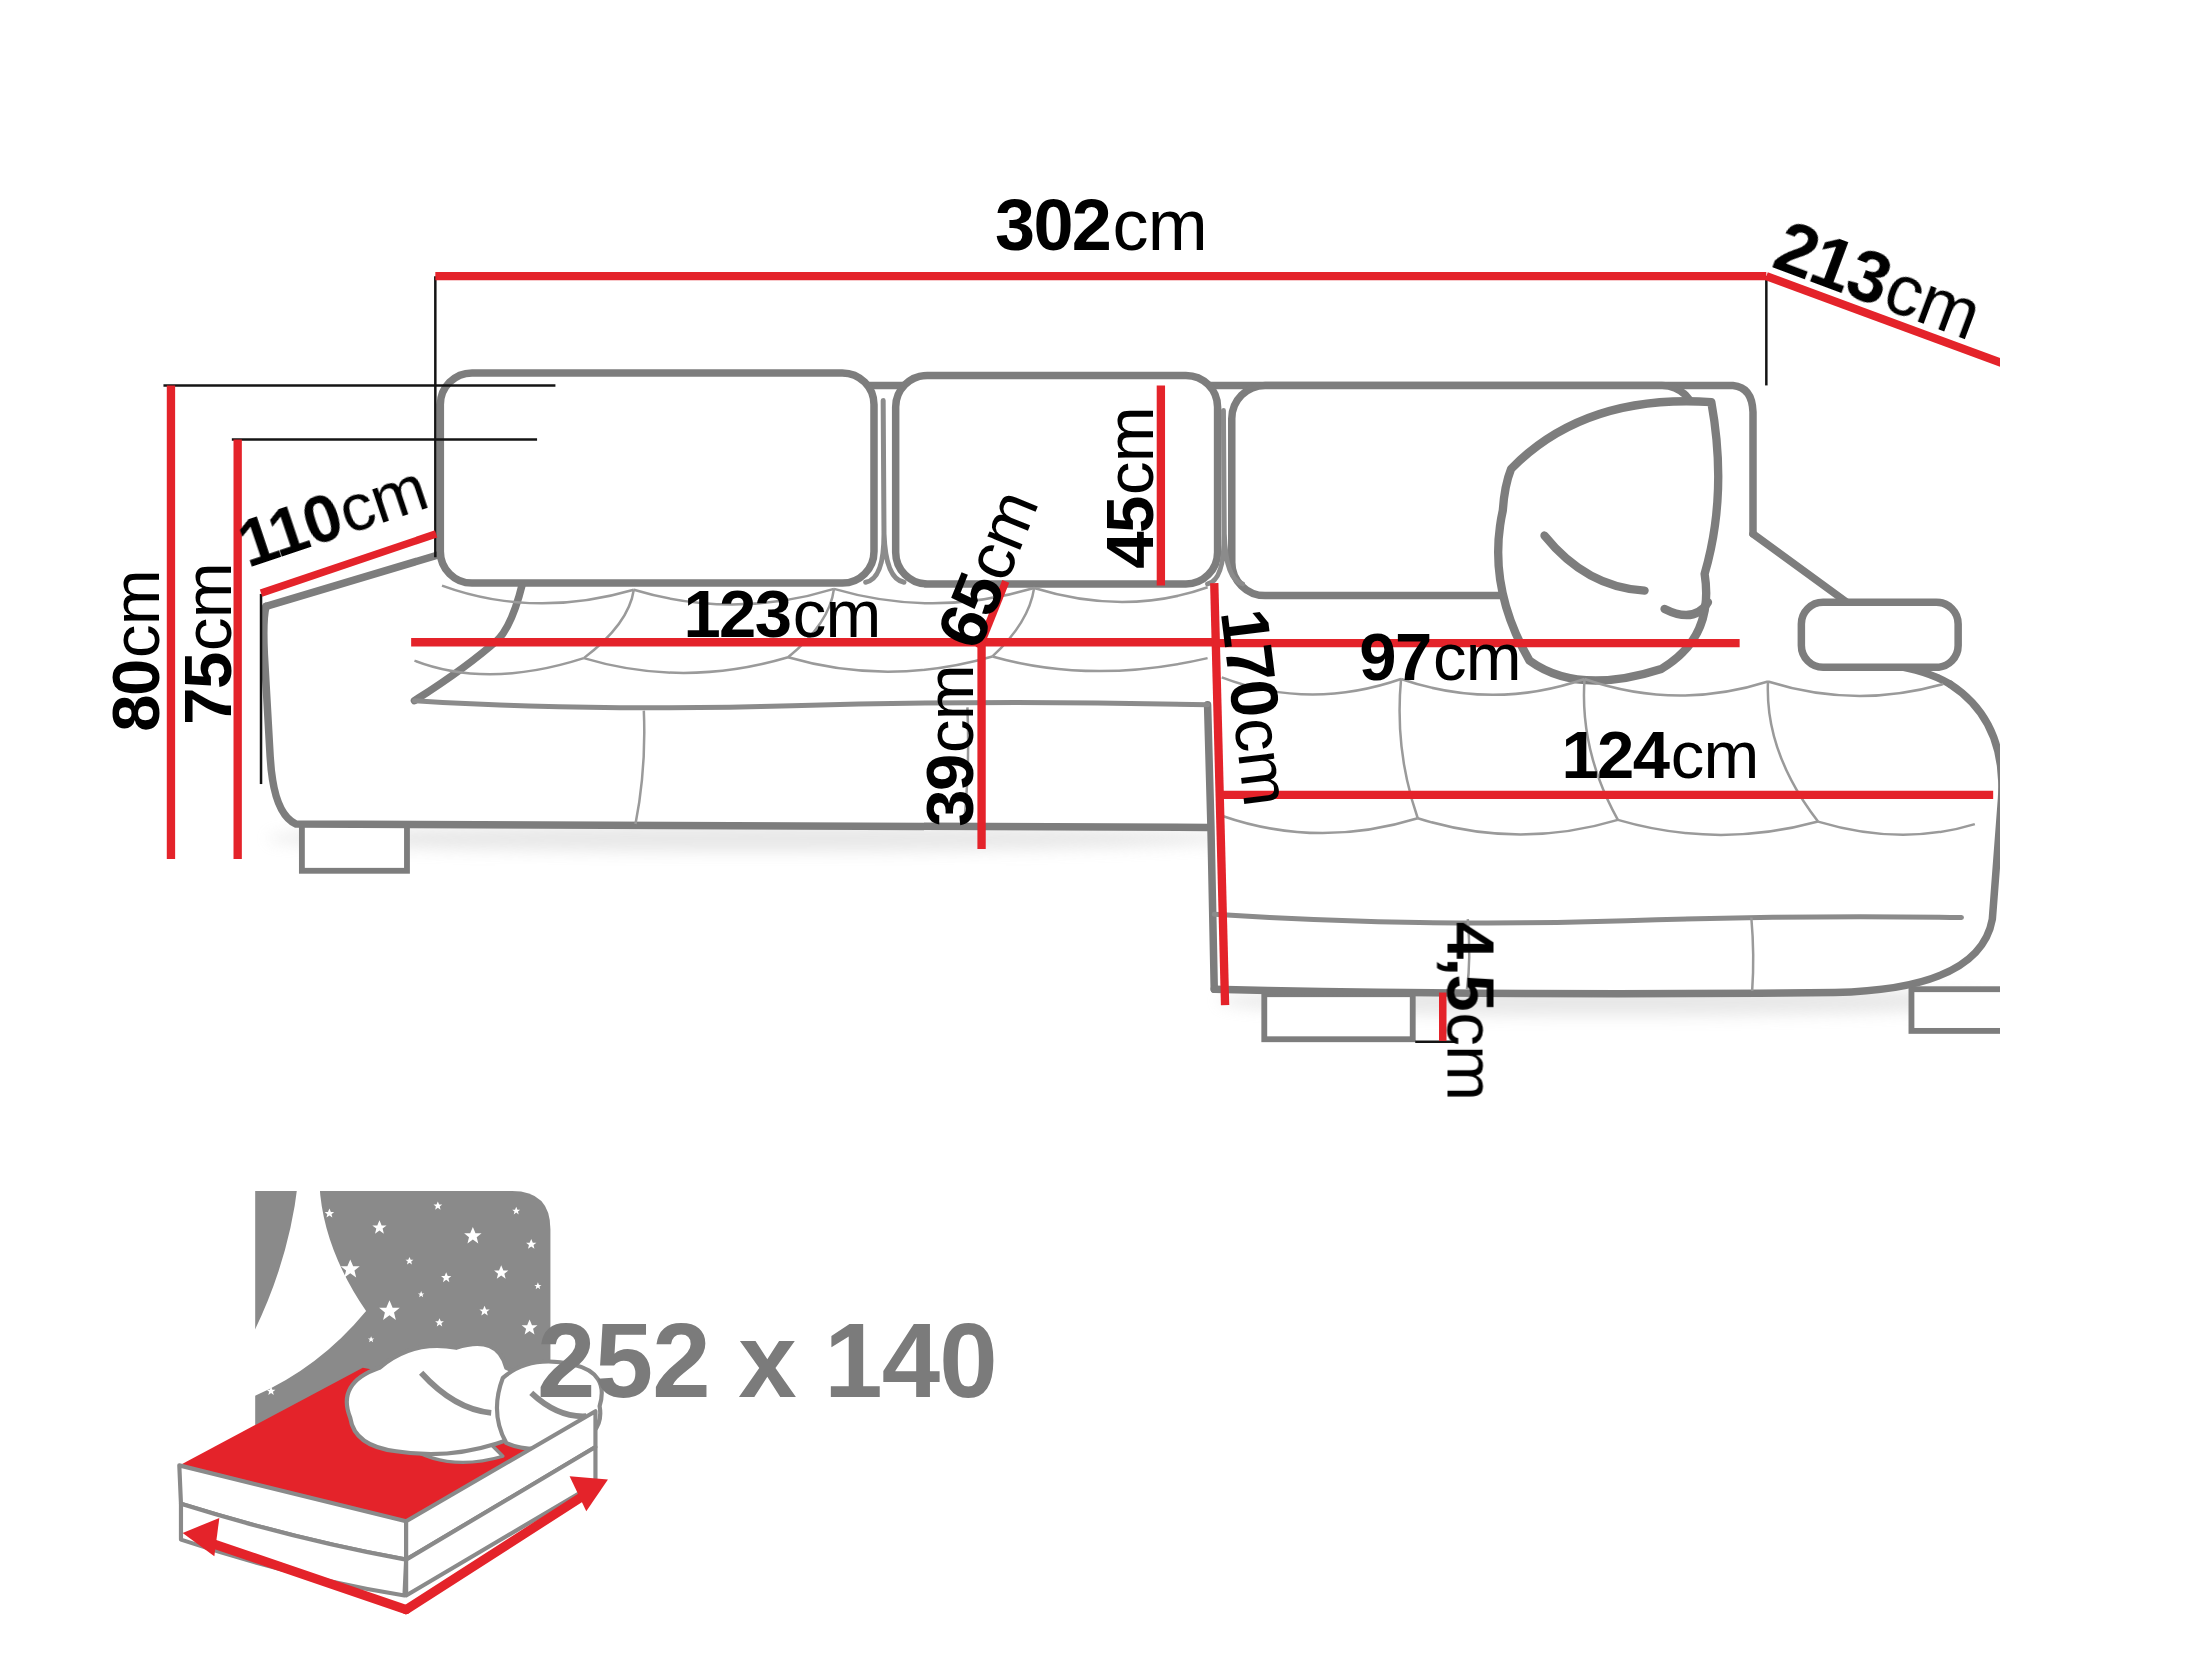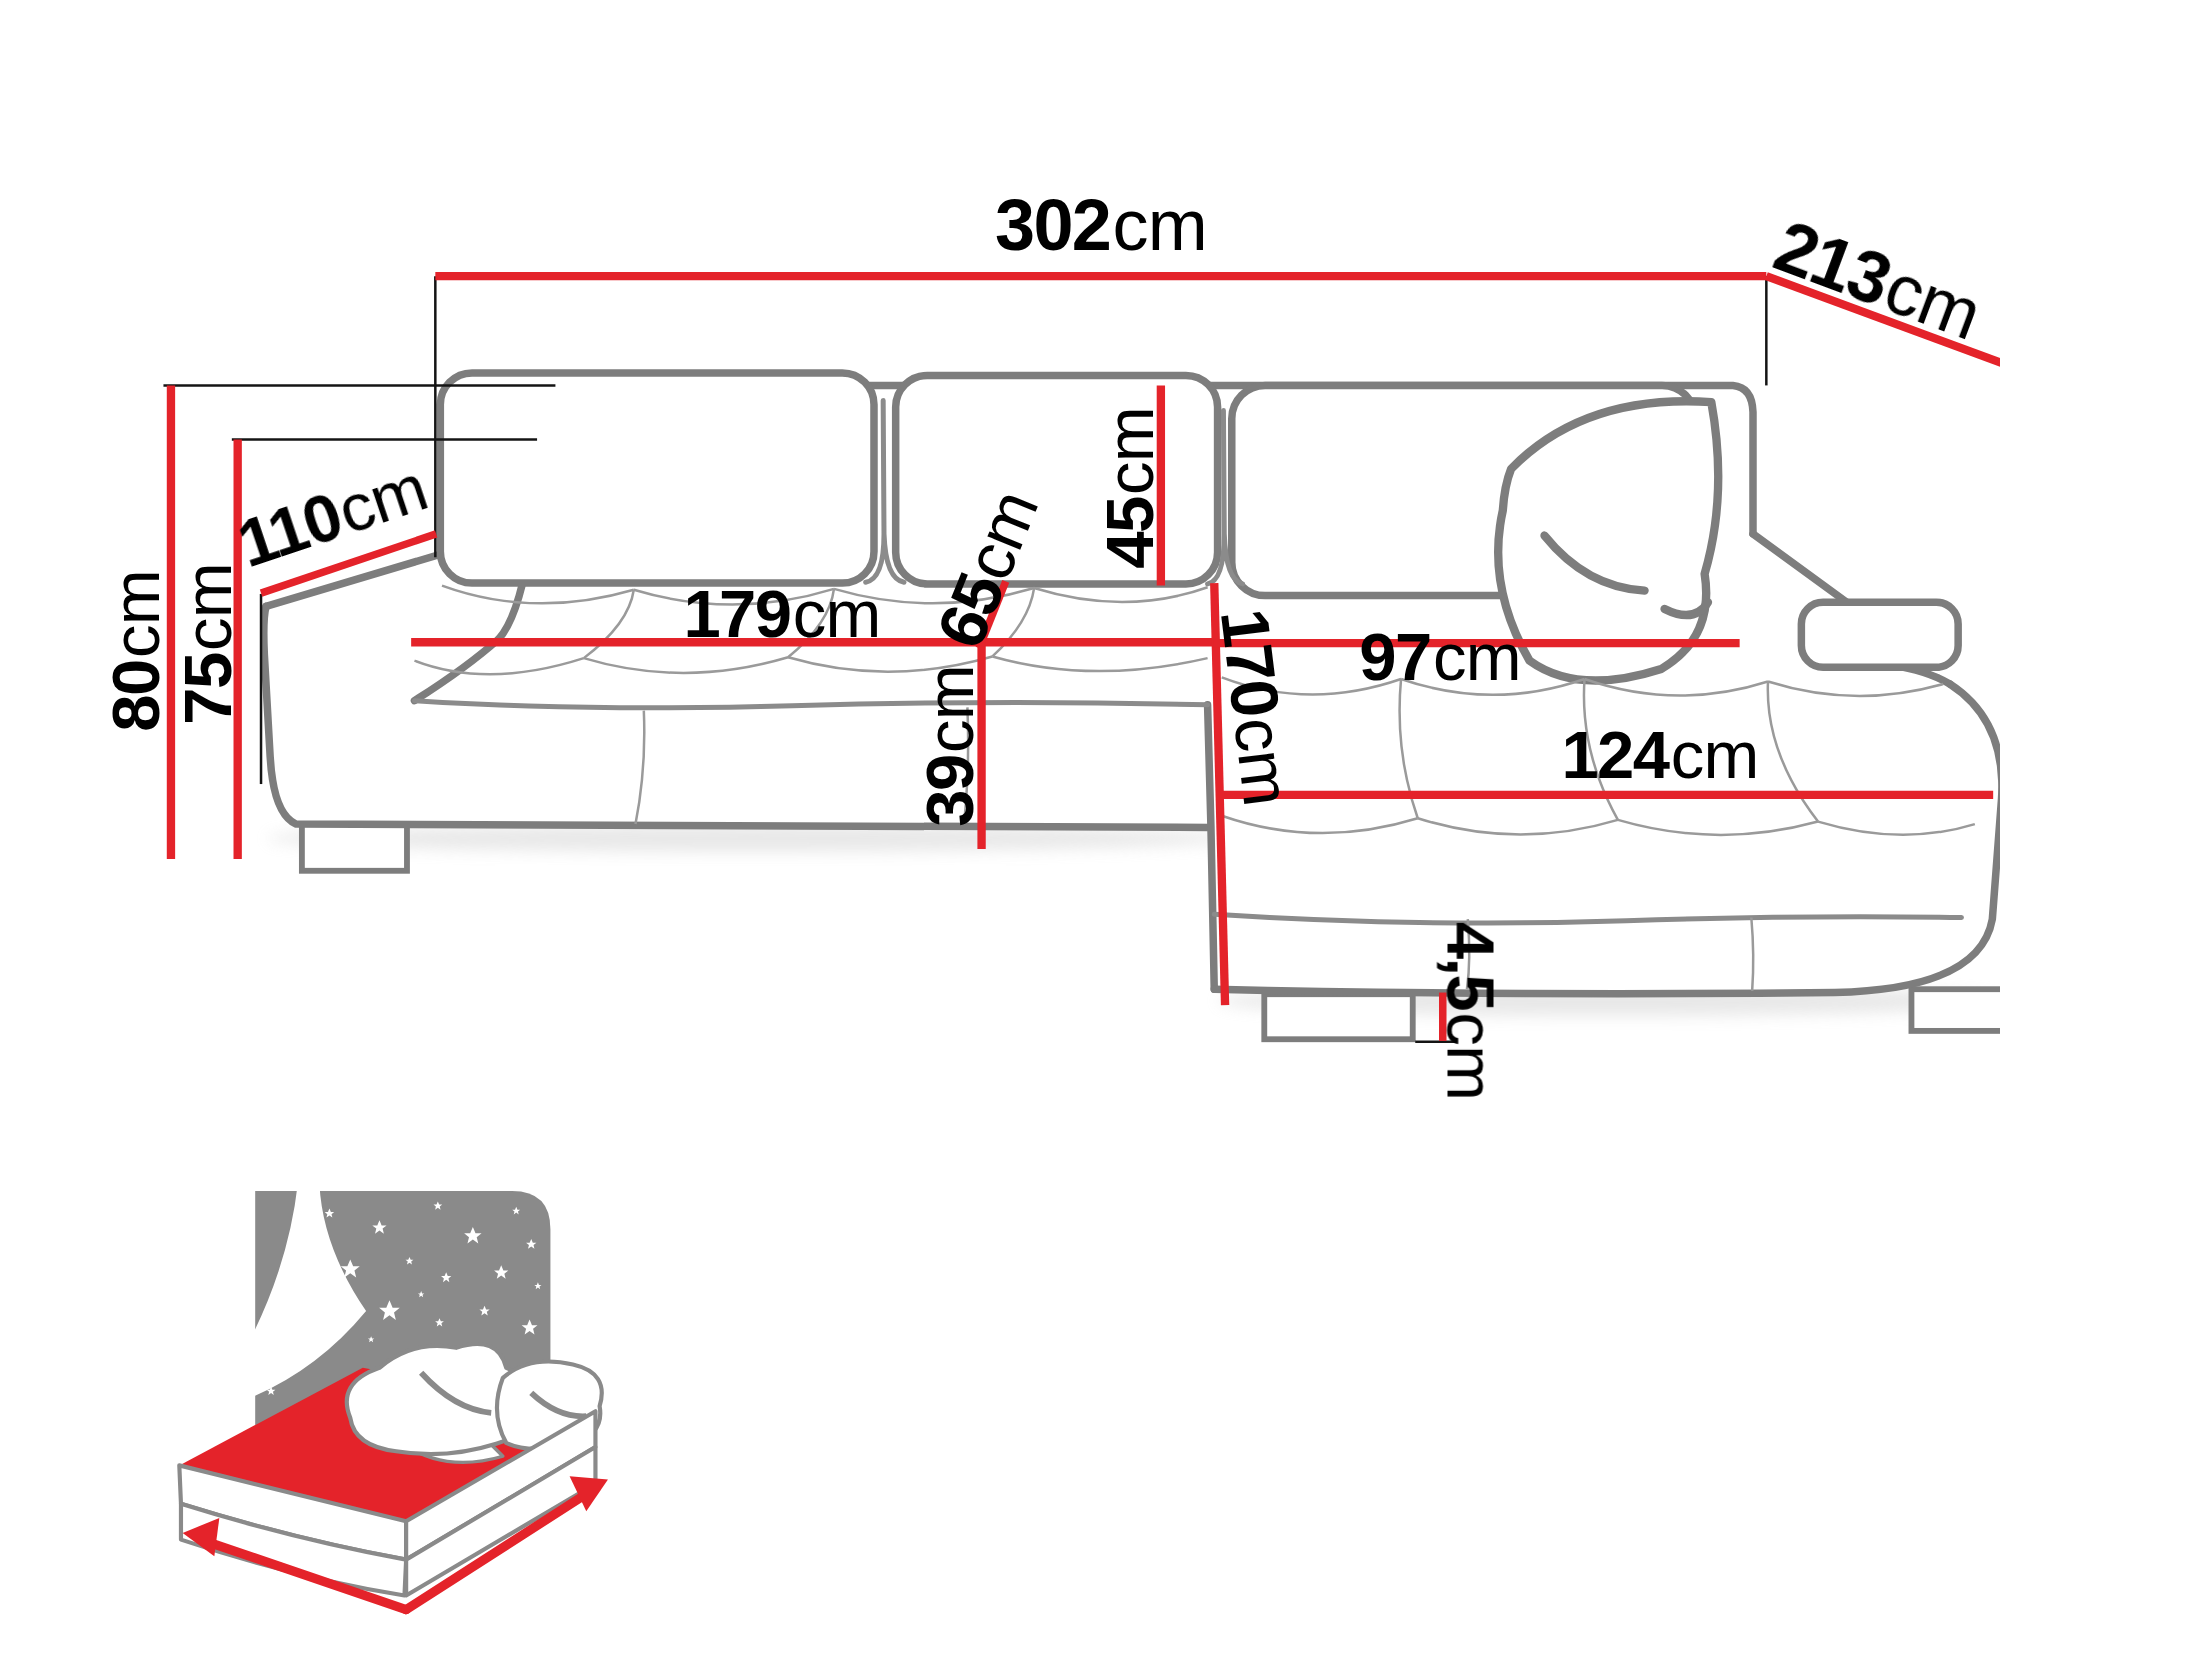--- a/index.html
+++ b/index.html
@@ -225,21 +225,21 @@
 
   <div class="dim" style="left:207px;top:644px;--r:-90deg;">
     <span class="num">75</span><span class="unit">cm</span>
   </div>
 
   <div class="dim" style="left:332px;top:515px;--r:-18.5deg;">
     <span class="num">110</span><span class="unit">cm</span>
   </div>
 
   <div class="dim" style="left:782px;top:613px;--r:0deg;">
-    <span class="num">179</span><span class="unit">cm</span>
+    <span class="num">123</span><span class="unit">cm</span>
   </div>
 
   <div class="dim" style="left:987px;top:569px;--r:-68deg;">
     <span class="num">65</span><span class="unit">cm</span>
   </div>
 
   <div class="dim" style="left:1129px;top:488px;--r:-90deg;">
     <span class="num">45</span><span class="unit">cm</span>
   </div>
 
@@ -256,15 +256,18 @@
   </div>
 
   <div class="dim" style="left:949px;top:746px;--r:-90deg;">
     <span class="num">39</span><span class="unit">cm</span>
   </div>
 
   <div class="dim" style="left:1471px;top:1011px;--r:90deg;">
     <span class="num">4,5</span><span class="unit">cm</span>
   </div>
 
+  <div class="sleep" style="left:767px;top:1361px;">
+    <span>252 x 140</span>
+  </div>
 
 </div>
 
 
 </body></html>

